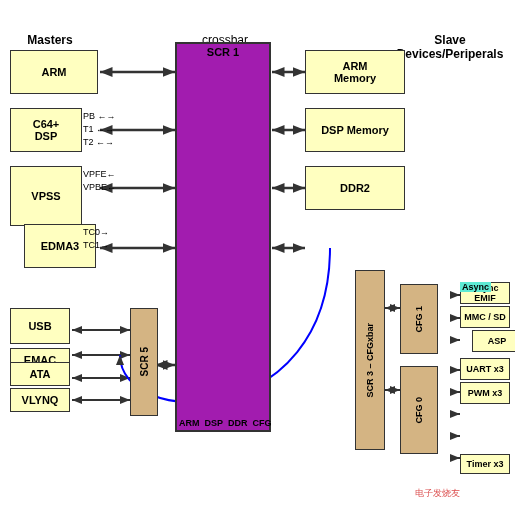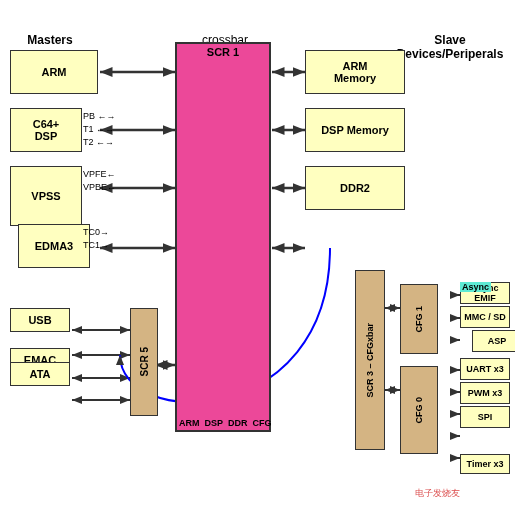--- a/index.html
+++ b/index.html
@@ -46,21 +46,21 @@
       background: #d4b483;
     }
 
     .box-light-yellow {
       background: #ffffc0;
     }
 
     
     .crossbar {
       position: absolute;
-      background: #ec4899;
+      background: #a21caf;
       border: 2px solid #333;
     }
 
     
     svg.arrows {
       position: absolute;
       top: 0;
       left: 0;
       width: 515px;
       height: 508px;
@@ -186,40 +186,43 @@
   </div>
 
   <div class="box box-light-yellow" style="left:10px; top:166px; width:72px; height:60px;">
     <span>VPSS</span>
   </div>
   <div style="position:absolute; left:83px; top:168px; font-size:9px; line-height:13px;">
     <div>VPFE←</div>
     <div>VPBE←</div>
   </div>
 
-  <div class="box box-light-yellow" style="left:18px; top:224px; width:72px; height:44px;align-items:center;">
+  <div class="box box-light-yellow" style="left:24px; top:224px; width:72px; height:44px;align-items:center;">
     <span>EDMA3</span>
   </div>
   <div style="position:absolute; left:83px; top:226px; font-size:9px; line-height:13px;">
     <div>TC0→</div>
     <div>TC1→</div>
   </div>
 
-  <div class="box box-light-yellow" style="left:10px; top:308px; width:60px; height:24px;">
+  <div class="box box-light-yellow" style="left:10px; top:308px; width:60px; height:36px;">
     <span>USB</span>
   </div>
 
   <div class="box box-light-yellow" style="left:10px; top:336px; width:60px; height:24px;margin-top:12px;">
     <span>EMAC</span>
   </div>
 
   <div class="box box-light-yellow" style="left:10px; top:362px; width:60px; height:24px;">
     <span>ATA</span>
   </div>
 
+  <div class="box box-light-yellow" style="left:10px; top:388px; width:60px; height:24px;">
+    <span>VLYNQ</span>
+  </div>
 
   <div class="box box-tan" style="left:130px; top:308px; width:28px; height:108px; flex-direction:column;">
     <span style="writing-mode:vertical-rl; transform:rotate(180deg); font-size:10px;">SCR 5</span>
   </div>
 
   <div class="crossbar" style="left:175px; top:42px; width:96px; height:390px;">
     <div style="position:absolute; top:2px; left:50%; transform:translateX(-50%); font-weight:bold; font-size:11px;">SCR 1</div>
 
     <div style="position:absolute; bottom:2px; left:2px; display:flex; gap:5px; font-size:9px; font-weight:bold;">
       <span>ARM</span>
@@ -266,23 +269,20 @@
   </div>
 
   <div class="box box-light-yellow" style="left:460px; top:358px; width:50px; height:22px; font-size:9px;">
     <span>UART x3</span>
   </div>
 
   <div class="box box-light-yellow" style="left:460px; top:382px; width:50px; height:22px; font-size:9px;">
     <span>PWM x3</span>
   </div>
 
-  <div class="box box-light-yellow" style="left:460px; top:406px; width:50px; height:22px; font-size:9px;">
-    <span>SPI</span>
-  </div>
 
 
   <div class="box box-light-yellow" style="left:460px; top:454px; width:50px; height:20px; font-size:9px;">
     <span>Timer x3</span>
   </div>
 
   <div style="position:absolute; left:460px; top:282px; background:#5eead4; font-size:9px; font-weight:bold; padding:0 2px;">Async</div>
 
   <div style="position:absolute; bottom:8px; right:55px; font-size:9px; color:#c00; opacity:0.7;">
     <span>电子发烧友</span>

